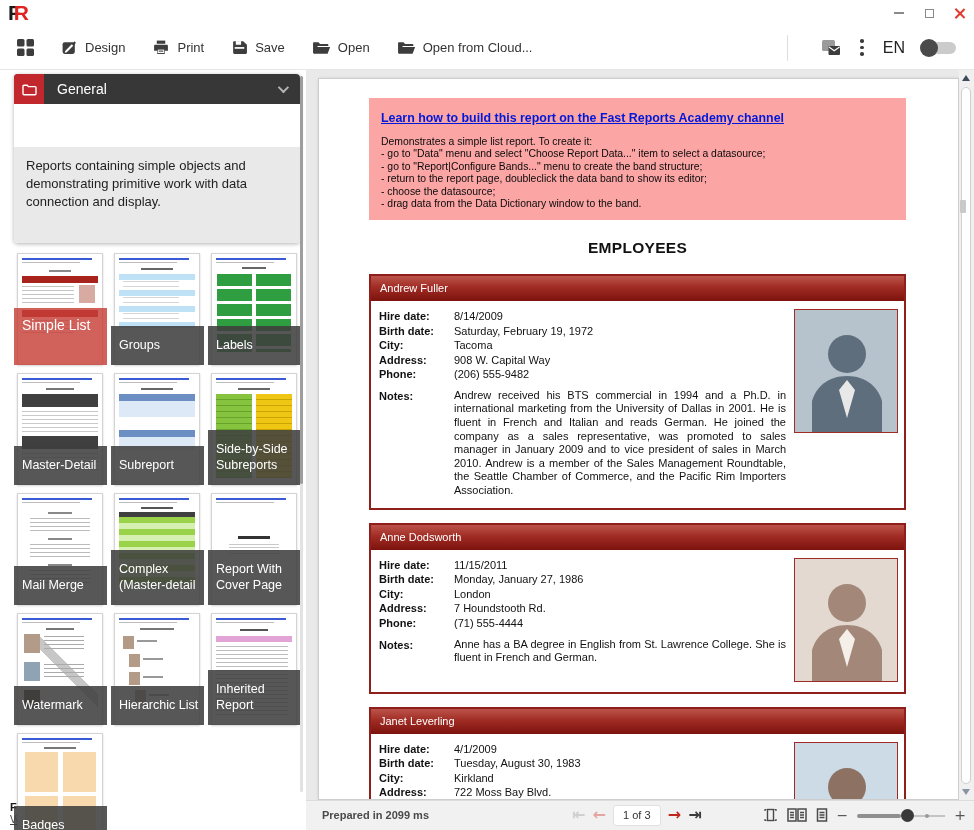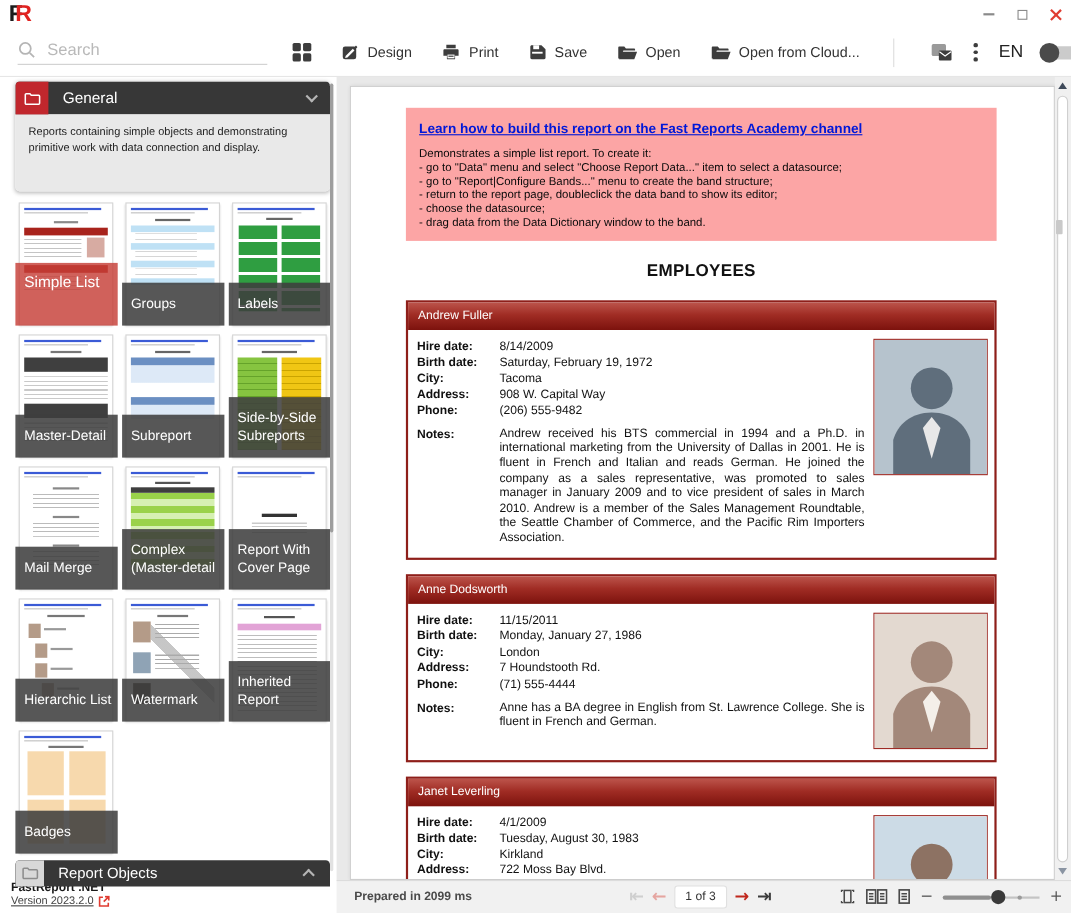--- a/index.html
+++ b/index.html
@@ -40,21 +40,21 @@
 
   
   .sidebar{width:306px;background:#fff;position:relative;padding:4px 0 0 14px;}
   .cat-card{width:286px;border-radius:4px;box-shadow:0 1px 4px rgba(0,0,0,.3);overflow:hidden;margin-bottom:10px;cursor:pointer;}
   .cat-head{height:30px;background:#373737;display:flex;align-items:center;color:#fff;font-size:14px;}
   .cat-icon{width:30px;height:30px;background:#c1272d;display:flex;align-items:center;justify-content:center;flex:none;}
   .cat-title{flex:1;margin-left:13px;}
   .chev{width:8px;height:8px;border-right:2px solid #b5b5b5;border-bottom:2px solid #b5b5b5;margin-right:14px;}
   .chev.down{transform:rotate(45deg) translateY(-2px);}
   .chev.up{transform:rotate(-135deg) translateY(-2px);}
-  .cat-desc{background:#e9e9e9;padding:10px 12px 32px;font-size:10px;color:#222;line-height:1.38;}
+  .cat-desc{background:#e9e9e9;padding:10px 12px 32px;font-size:13px;color:#222;line-height:1.38;margin-top:43px;}
 
   .thumb-grid{display:grid;grid-template-columns:repeat(3,93px);column-gap:4px;row-gap:8px;}
   .thumb{position:relative;width:93px;height:112px;cursor:pointer;}
   .tp{position:absolute;left:3px;right:4px;top:0;bottom:0;border:1px solid #d4d4d4;box-shadow:0 1px 2px rgba(0,0,0,.18);}
   .tp::before{content:"";position:absolute;left:4px;top:4px;width:72px;height:7px;
     background:linear-gradient(#3b5bd6 0 0) 0 0/70px 2px no-repeat,linear-gradient(#bdbdbd 0 0) 0 4px/58px 1px no-repeat;}
   .tlabel{position:absolute;left:0;right:0;bottom:0;background:rgba(62,62,62,.87);color:#fff;
     font-size:12.5px;line-height:1.32;padding:11px 3px 11px 8px;}
   .thumb.sel .tlabel{background:rgba(198,62,55,.82);height:57px;padding-top:8px;font-size:14px;}
 
@@ -219,27 +219,20 @@
     <div class="win-btn">
         <span class="max-glyph"></span>
       </div>
     <div class="win-btn">
         <span class="close-glyph"></span>
       </div>
   </div>
 </div>
 
 <div class="toolbar">
-  <div class="search-wrap">
-    <svg width="17" height="17" viewBox="0 0 17 17">
-        <circle cx="7" cy="7" r="5" fill="none" stroke="#b5b5b5" stroke-width="1.6"></circle>
-        <line x1="11" y1="11" x2="15" y2="15" stroke="#b5b5b5" stroke-width="1.6"></line>
-      </svg>
-    <input type="text" placeholder="Search" style="">
-  </div>
   <div class="tb-grid">
     <svg width="19" height="19" viewBox="0 0 19 19">
         <rect x="1" y="1" width="7.5" height="7.5" rx="1.5" fill="#3d3d3d"></rect>
         <rect x="10.5" y="1" width="7.5" height="7.5" rx="1.5" fill="#3d3d3d"></rect>
         <rect x="1" y="10.5" width="7.5" height="7.5" rx="1.5" fill="#3d3d3d"></rect>
         <rect x="10.5" y="10.5" width="7.5" height="7.5" rx="1.5" fill="#3d3d3d"></rect>
       </svg>
   </div>
   <div class="tb-btn">
     <svg width="17" height="17" viewBox="0 0 16 16">
@@ -348,26 +341,26 @@
       </div>
       <div class="thumb">
         <div class="tp t-complex"></div>
         <div class="tlabel">Complex (Master-detail</div>
       </div>
       <div class="thumb">
         <div class="tp t-coverpage"></div>
         <div class="tlabel">Report With Cover Page</div>
       </div>
       <div class="thumb">
+        <div class="tp t-watermark"></div>
+        <div class="tlabel">Watermark</div>
+      </div>
+      <div class="thumb">
         <div class="tp t-hierarchic"></div>
         <div class="tlabel">Hierarchic List</div>
-      </div>
-      <div class="thumb">
-        <div class="tp t-watermark"></div>
-        <div class="tlabel">Watermark</div>
       </div>
       <div class="thumb">
         <div class="tp t-inherited"></div>
         <div class="tlabel">Inherited Report</div>
       </div>
       <div class="thumb">
         <div class="tp t-badges"></div>
         <div class="tlabel">Badges</div>
       </div>
     </div>

